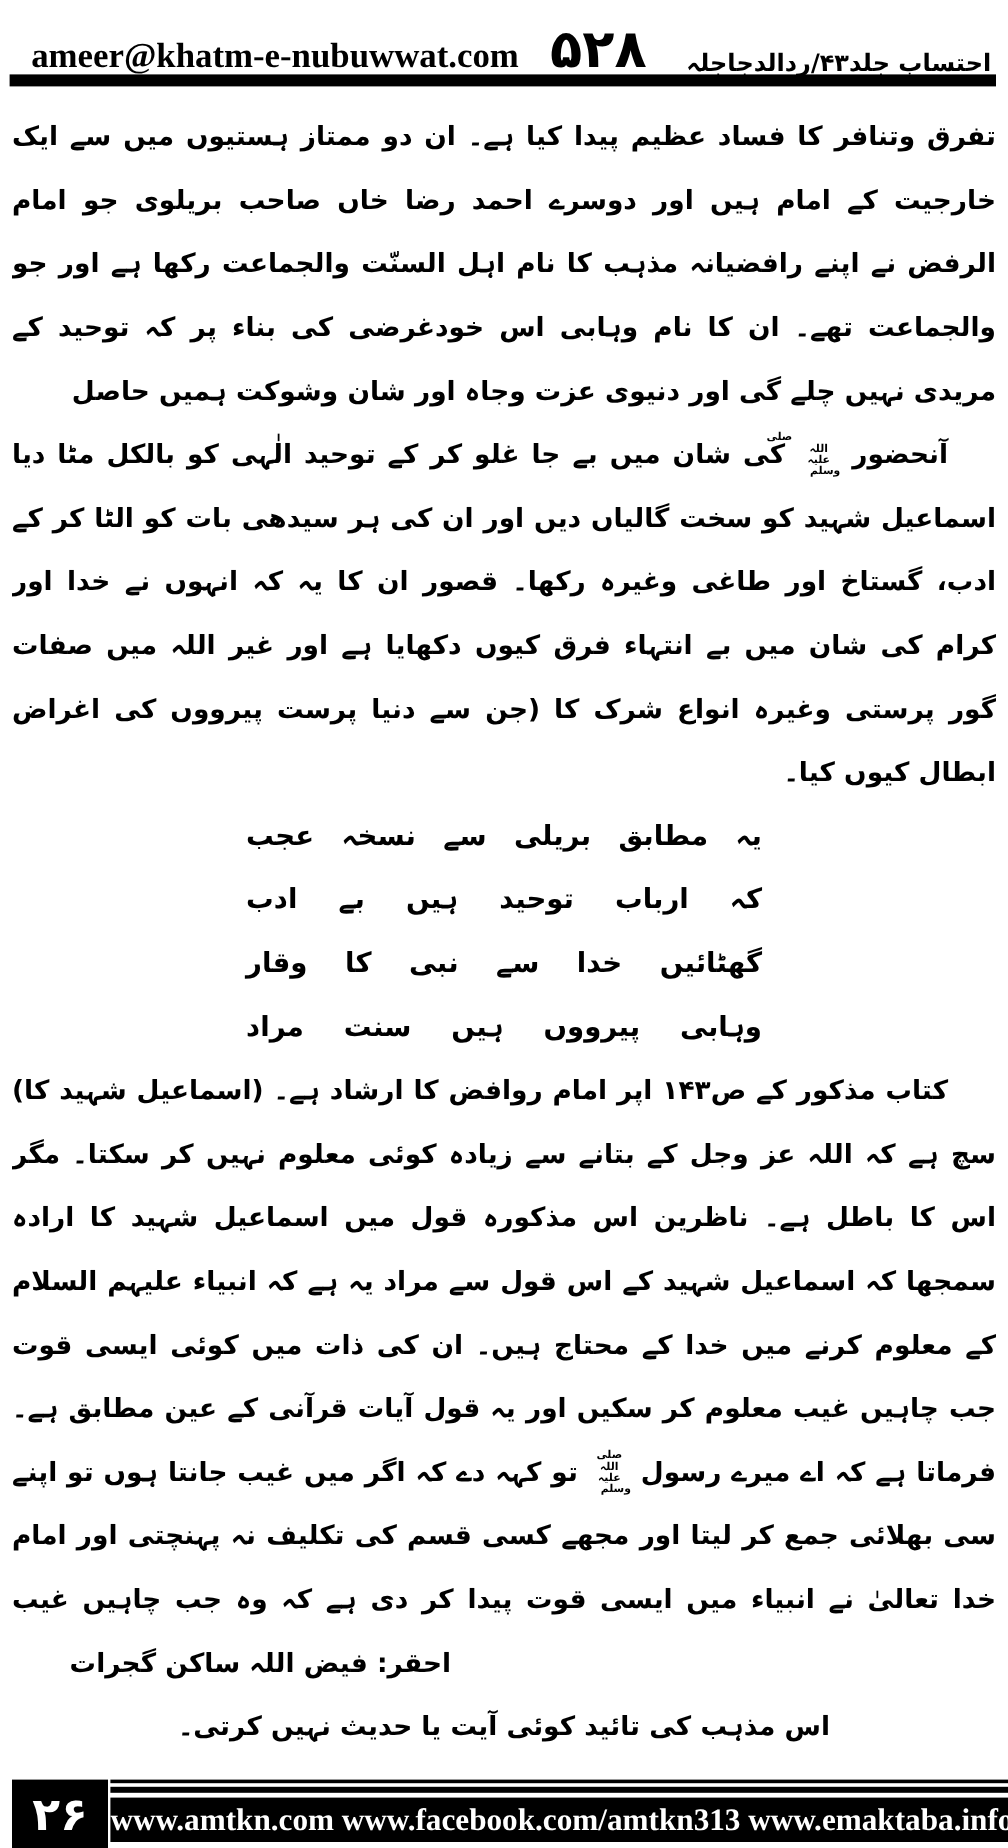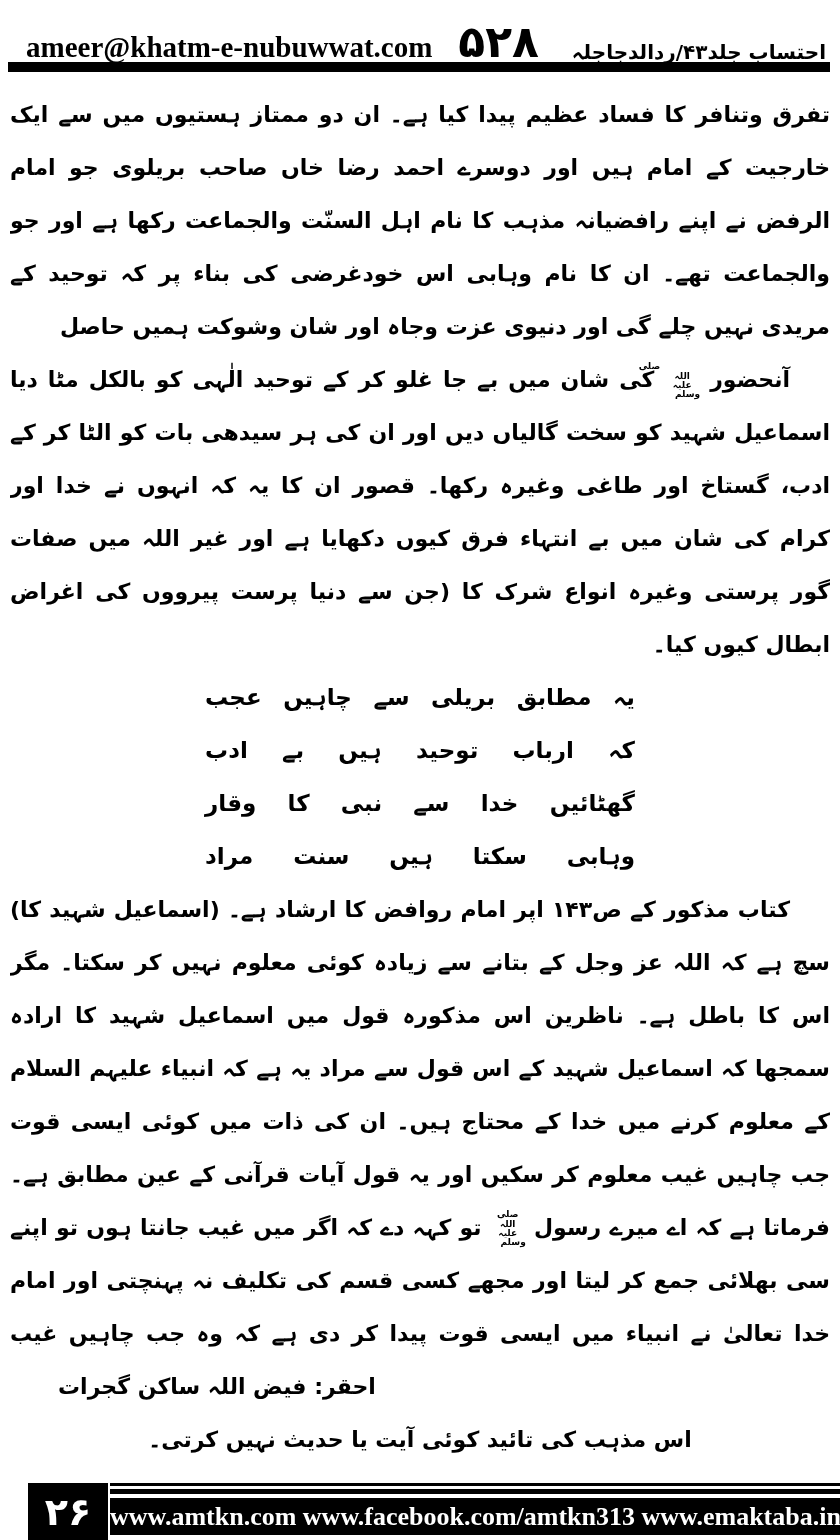--- a/index.html
+++ b/index.html
@@ -48,21 +48,21 @@
   
   .poem{
     width:430px;margin:0 auto;direction:rtl;
   }
   .poem-line{
     display:flex;justify-content:space-between;direction:rtl;
     line-height:53px;height:53px;font-size:23px;font-weight:bold;
   }
   
   .footer{
-    position:absolute;left:28px;right:8px;top:1483px;height:57px;
+    position:absolute;left:10px;right:8px;top:1483px;height:57px;
     display:flex;align-items:stretch;
   }
   .footer-box{
     width:80px;background:#000;color:#fff;
     display:flex;align-items:center;justify-content:center;
     font-size:38px;font-weight:bold;direction:rtl;flex:none;
   }
   .footer-right{flex:1;display:flex;flex-direction:column;margin-left:2px;}
   .rule-thin{height:3px;background:#000;margin-bottom:3px;}
   .rule-mid{height:5px;background:#000;margin-bottom:4px;}
@@ -100,42 +100,42 @@
     <div class="line j">کرام کی شان میں بے انتہاء فرق کیوں دکھایا ہے اور غیر اللہ میں صفات الٰہیہ کے اثبات اور</div>
     <div class="line j">گور پرستی وغیرہ انواع شرک کا (جن سے دنیا پرست پیرووں کی اغراض نفسانی فروغ پا رہی ہیں)</div>
     <div class="line end">ابطال کیوں کیا۔</div>
 
     <div class="poem">
       <div class="poem-line">
           <span>یہ</span>
           <span>مطابق</span>
           <span>بریلی</span>
           <span>سے</span>
-          <span>چاہیں</span>
+          <span>نسخہ</span>
           <span>عجب</span>
         </div>
       <div class="poem-line">
           <span>کہ</span>
           <span>ارباب</span>
           <span>توحید</span>
           <span>ہیں</span>
           <span>بے</span>
           <span>ادب</span>
         </div>
       <div class="poem-line">
           <span>گھٹائیں</span>
           <span>خدا</span>
           <span>سے</span>
           <span>نبی</span>
           <span>کا</span>
           <span>وقار</span>
         </div>
       <div class="poem-line">
           <span>وہابی</span>
-          <span>سکتا</span>
+          <span>پیرووں</span>
           <span>ہیں</span>
           <span>سنت</span>
           <span>مراد</span>
         </div>
     </div>
 
     <div class="line j indent">کتاب مذکور کے ص۱۴۳ اپر امام روافض کا ارشاد ہے۔ (اسماعیل شہید کا) اتنا لفظ</div>
     <div class="line j">سچ ہے کہ اللہ عز وجل کے بتانے سے زیادہ کوئی معلوم نہیں کر سکتا۔ مگر اس حق بات میں ارادہ</div>
     <div class="line j">اس کا باطل ہے۔ ناظرین اس مذکورہ قول میں اسماعیل شہید کا ارادہ باطل امام الرافض نے یہ</div>
     <div class="line j">سمجھا کہ اسماعیل شہید کے اس قول سے مراد یہ ہے کہ انبیاء علیہم السلام واولیاء کرام وغیرہ غیب</div>

